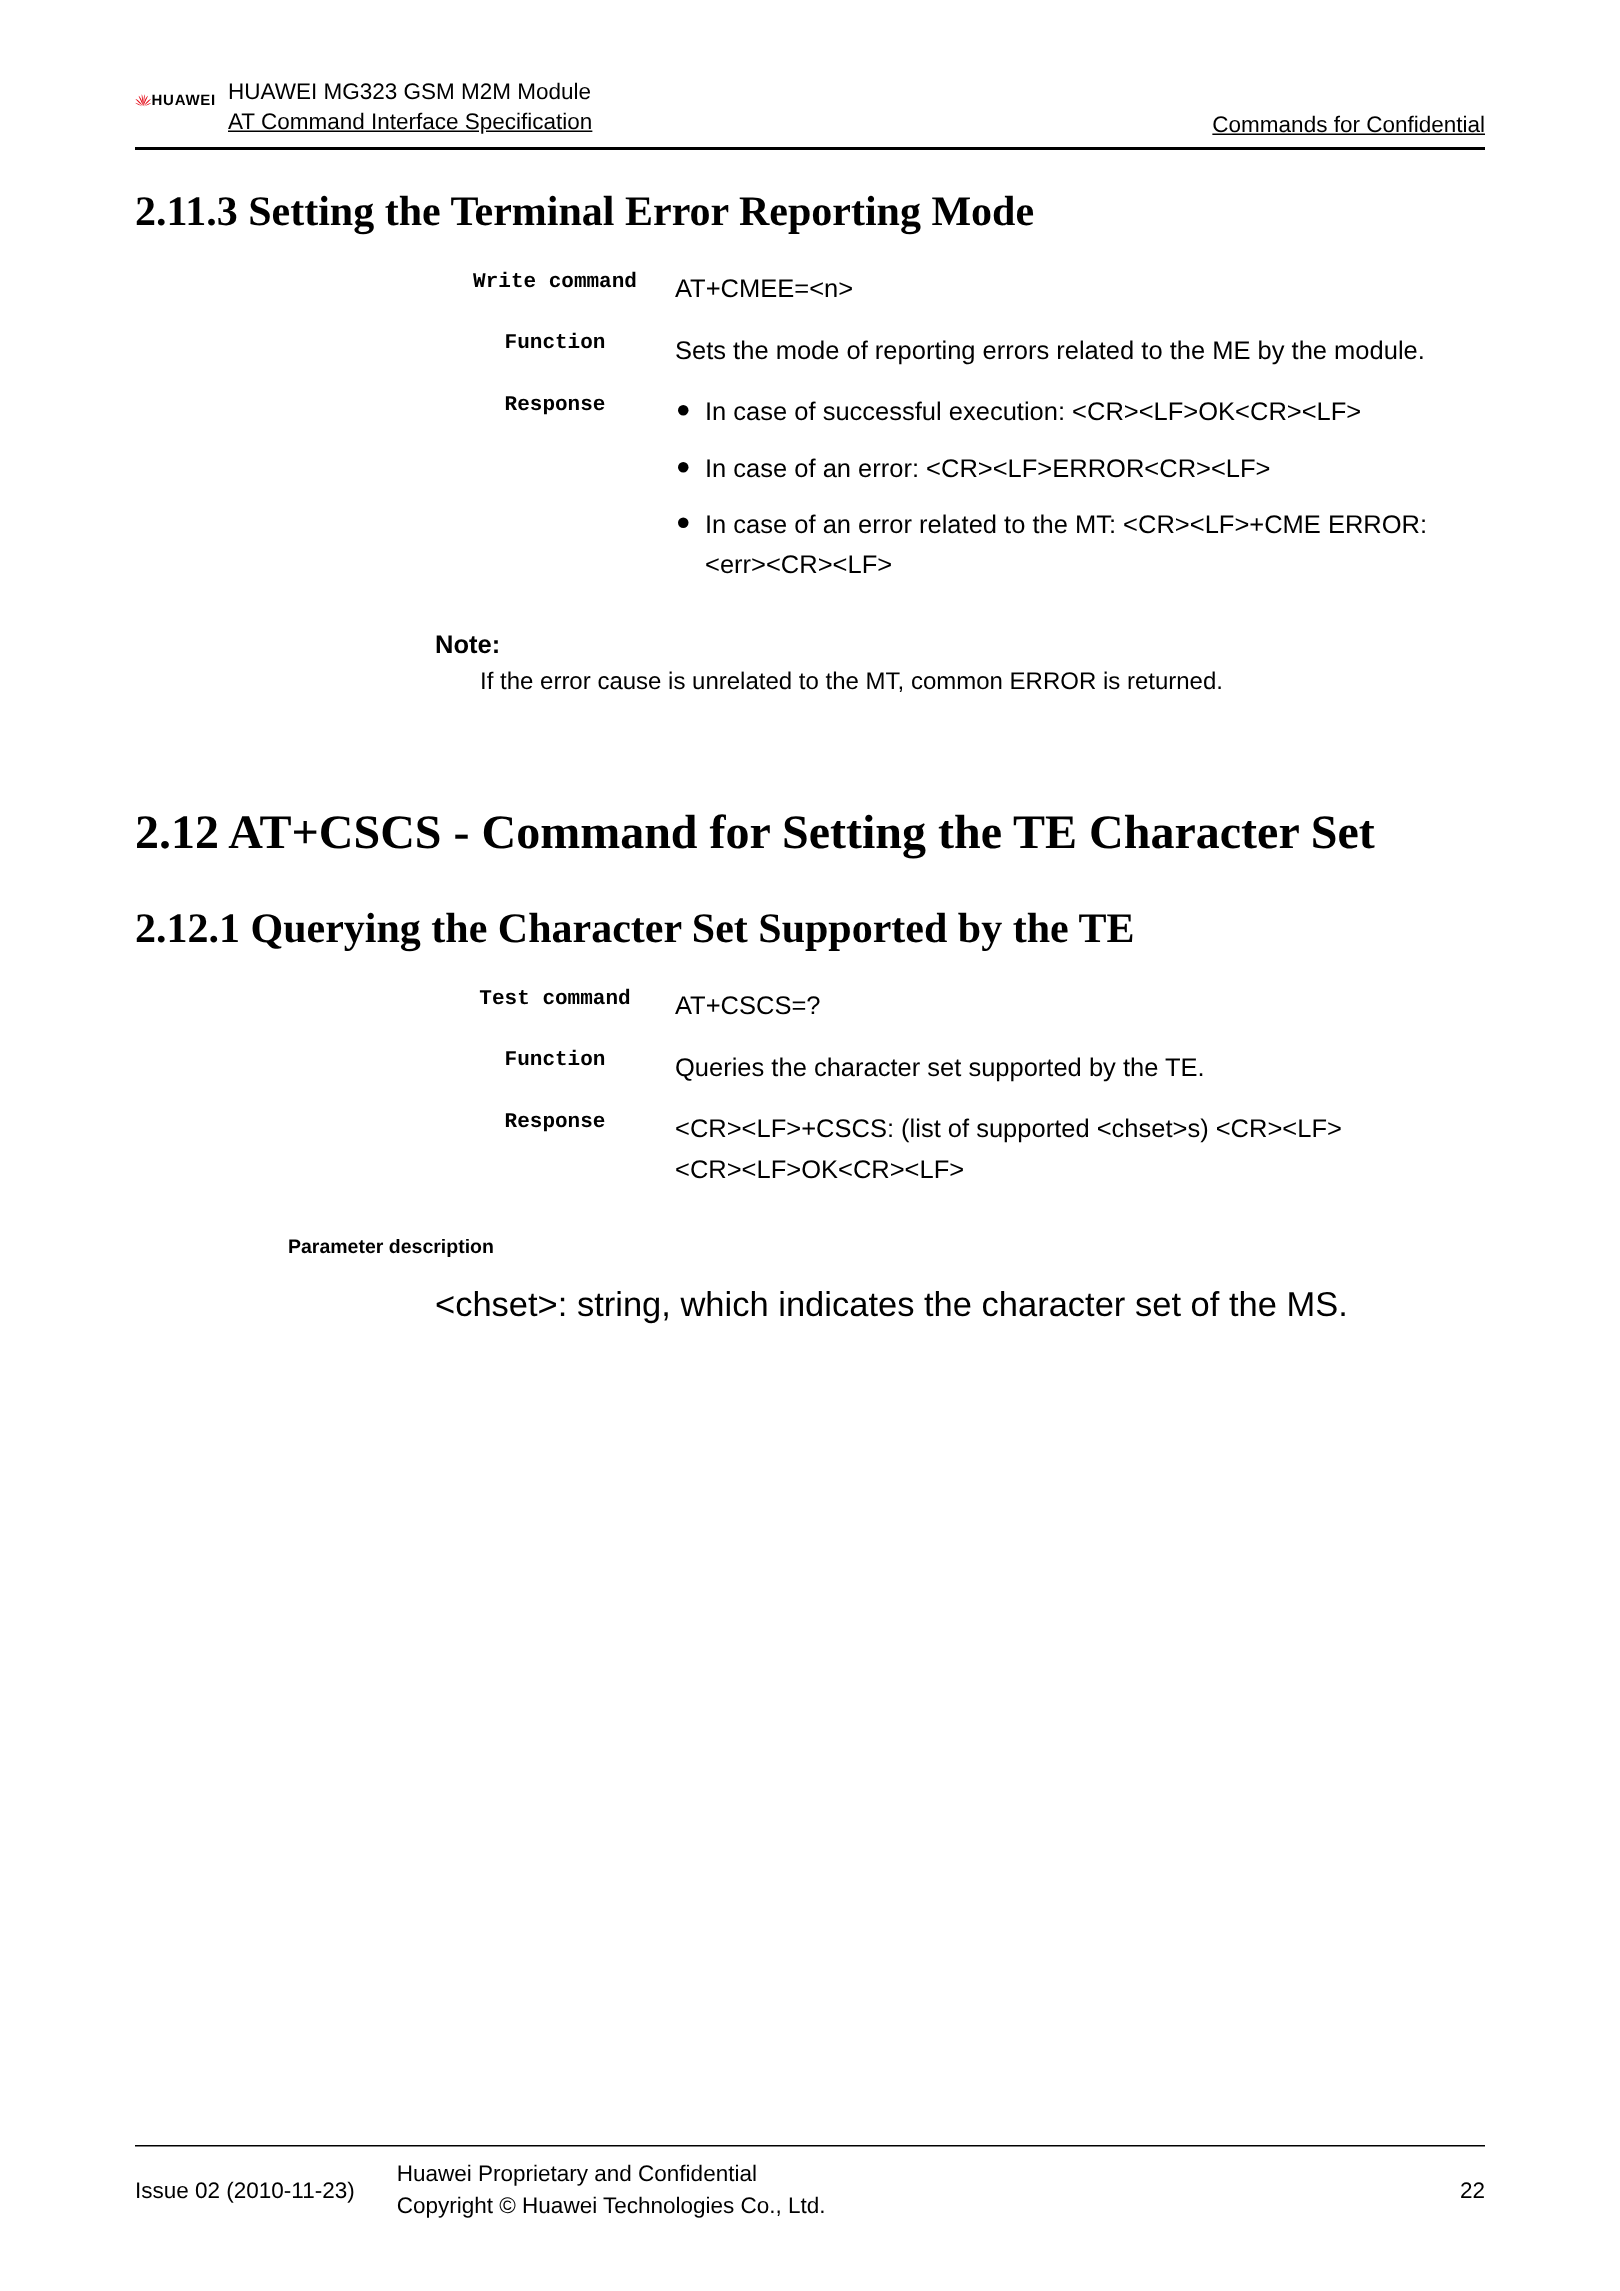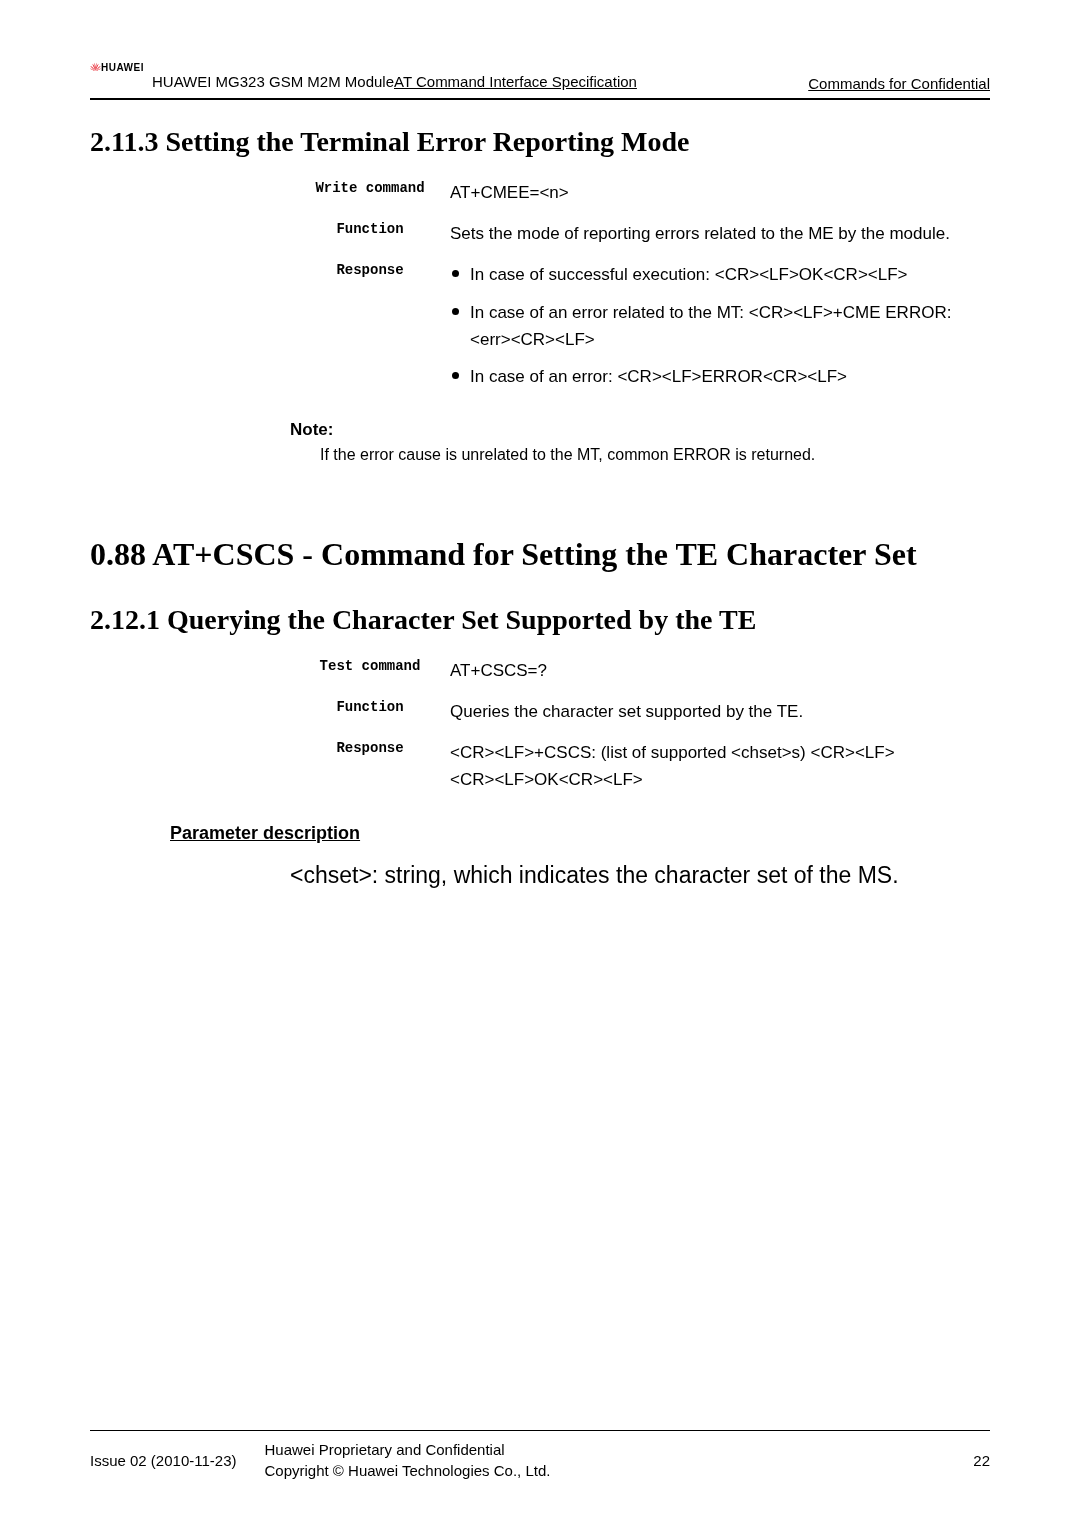--- a/index.html
+++ b/index.html
@@ -34,21 +34,21 @@
   .logo-text {
     font-size: 10px;
     font-weight: bold;
     color: #000;
     letter-spacing: 0.5px;
     margin-top: 1px;
   }
   .top-titles {
     flex: 1;
     display: flex;
-    flex-direction: row;
+    flex-direction: column;
     font-size: 15px;
     line-height: 1.35;
     padding-bottom: 2px;
   }
   .top-right {
     font-size: 15px;
     text-decoration: underline;
     padding-bottom: 2px;
   }
   .h2 {
@@ -113,26 +113,25 @@
   .note-label {
     font-size: 17px;
     font-weight: bold;
     margin-bottom: 6px;
   }
   .note-text {
     font-size: 16px;
     margin-left: 30px;
   }
   .section-head {
-    font-size: 18px;
-    font-weight: bold;
-    margin-left: 80px;
+    font-size: 13px;
+    font-weight: bold;
+    margin-left: 102px;
     margin-top: 30px;
     margin-bottom: 14px;
-    text-decoration: underline;
   }
   .section-body {
     font-size: 23px;
     margin-left: 200px;
     line-height: 1.5;
   }
   .footer {
     position: absolute;
     left: 90px;
     right: 90px;
@@ -185,33 +184,33 @@
     </div>
     <div class="def-row">
       <div class="def-label">Function</div>
       <div class="def-value">Sets the mode of reporting errors related to the ME by the module.</div>
     </div>
     <div class="def-row">
       <div class="def-label">Response</div>
       <div class="def-value">
         <ul class="bullets">
           <li>In case of successful execution: &lt;CR&gt;&lt;LF&gt;OK&lt;CR&gt;&lt;LF&gt;</li>
+          <li>In case of an error: &lt;CR&gt;&lt;LF&gt;ERROR&lt;CR&gt;&lt;LF&gt;</li>
           <li>In case of an error related to the MT: &lt;CR&gt;&lt;LF&gt;+CME ERROR: &lt;err&gt;&lt;CR&gt;&lt;LF&gt;</li>
-          <li>In case of an error: &lt;CR&gt;&lt;LF&gt;ERROR&lt;CR&gt;&lt;LF&gt;</li>
         </ul>
       </div>
     </div>
   </div>
 
   <div class="note-block">
     <div class="note-label">Note:</div>
     <div class="note-text">If the error cause is unrelated to the MT, common ERROR is returned.</div>
   </div>
 
-  <div class="h1">0.88 AT+CSCS - Command for Setting the TE Character Set</div>
+  <div class="h1">2.12 AT+CSCS - Command for Setting the TE Character Set</div>
 
   <div class="h2">2.12.1 Querying the Character Set Supported by the TE</div>
 
   <div class="defs">
     <div class="def-row">
       <div class="def-label">Test command</div>
       <div class="def-value">AT+CSCS=?</div>
     </div>
     <div class="def-row">
       <div class="def-label">Function</div>

